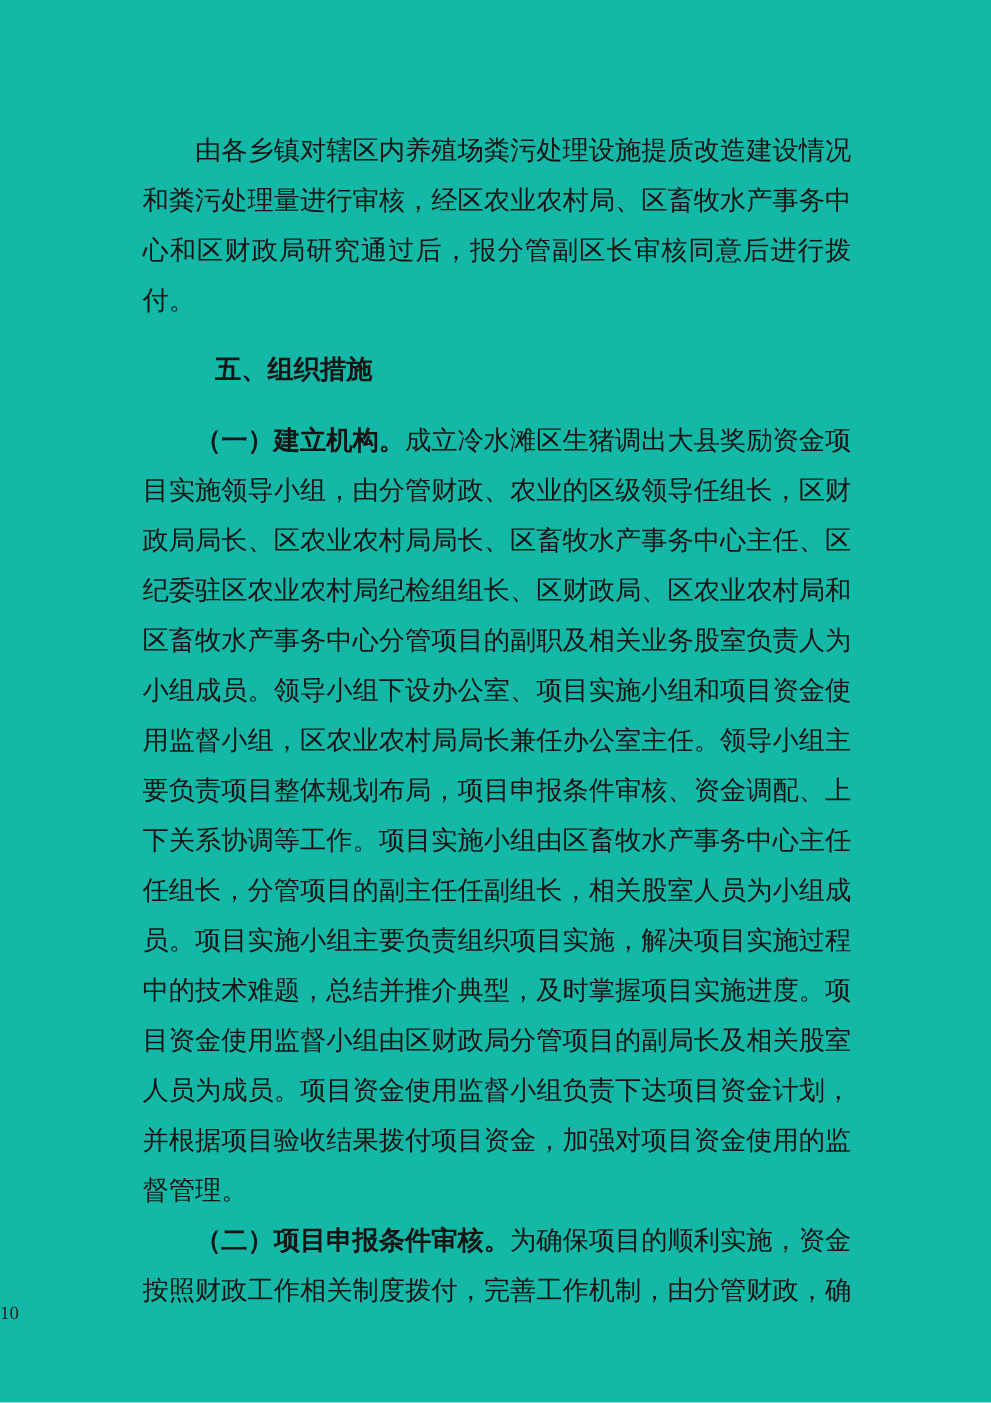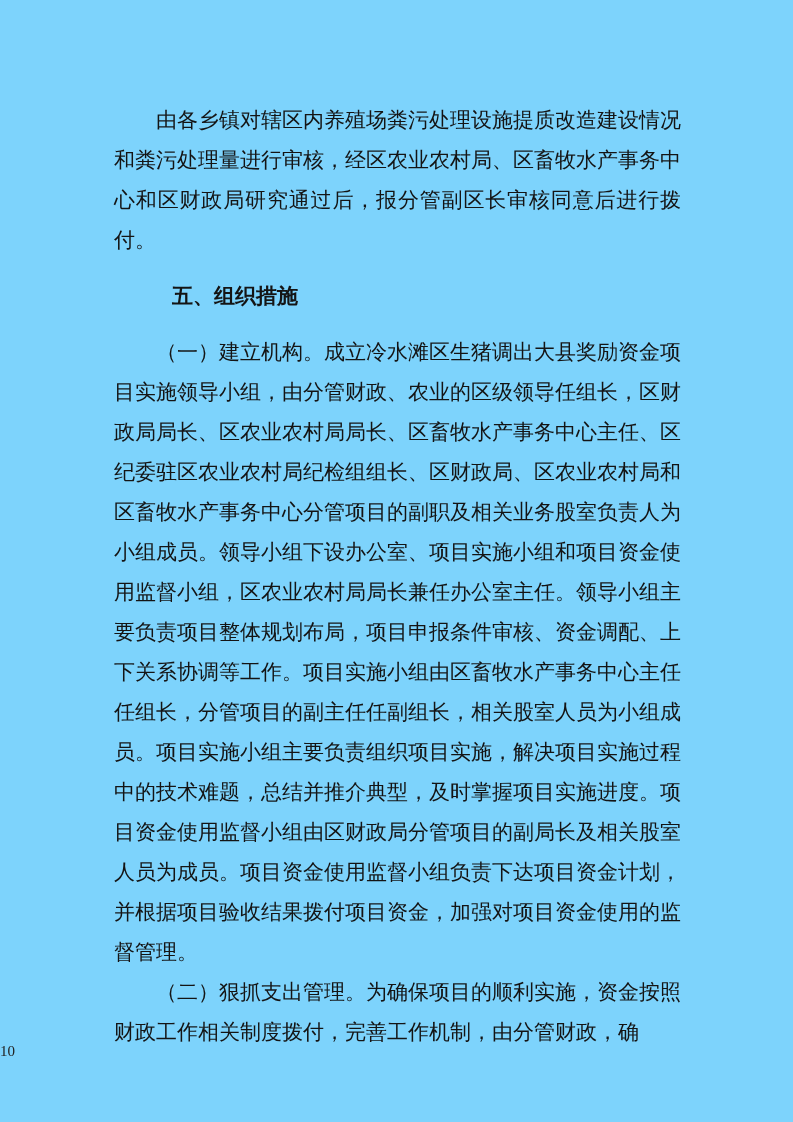--- a/index.html
+++ b/index.html
@@ -4,21 +4,21 @@
 <style>
   html, body {
     margin: 0;
     padding: 0;
     background: #ffffff;
   }
   .page {
     position: relative;
     width: 793px;
     height: 1122px;
-    background: #7dd3fc;
+    background: #14b8a6;
     box-sizing: border-box;
     padding: 100px 112px 0 114px;
     font-family: "Liberation Serif", serif;
     color: #141414;
     overflow: hidden;
   }
   .doc-body {
     font-size: 21px;
     line-height: 40px;
     text-align: justify;
@@ -28,21 +28,21 @@
     margin: 0;
     text-indent: 2em;
   }
   .heading {
     margin: 16px;
     text-indent: 2em;
     font-weight: bold;
     font-family: "Liberation Sans", sans-serif;
   }
   .lead {
-    font-weight: normal;
+    font-weight: bold;
   }
   .page-number {
     position: absolute;
     left: 0;
     right: 0;
     bottom: 62px;
     text-align: left;
     font-size: 15px;
     color: #222222;
     font-family: "Liberation Serif", serif;
@@ -53,18 +53,18 @@
 
 <div class="page">
   <div class="doc-body">
 
     <p class="para">由各乡镇对辖区内养殖场粪污处理设施提质改造建设情况和粪污处理量进行审核，经区农业农村局、区畜牧水产事务中心和区财政局研究通过后，报分管副区长审核同意后进行拨付。</p>
 
     <p class="heading">五、组织措施</p>
 
     <p class="para"><span class="lead">（一）建立机构。</span><span>成立冷水滩区生猪调出大县奖励资金项目实施领导小组，由分管财政、农业的区级领导任组长，区财政局局长、区农业农村局局长、区畜牧水产事务中心主任、区纪委驻区农业农村局纪检组组长、区财政局、区农业农村局和区畜牧水产事务中心分管项目的副职及相关业务股室负责人为小组成员。领导小组下设办公室、项目实施小组和项目资金使用监督小组，区农业农村局局长兼任办公室主任。领导小组主要负责项目整体规划布局，项目申报条件审核、资金调配、上下关系协调等工作。项目实施小组由区畜牧水产事务中心主任任组长，分管项目的副主任任副组长，相关股室人员为小组成员。项目实施小组主要负责组织项目实施，解决项目实施过程中的技术难题，总结并推介典型，及时掌握项目实施进度。项目资金使用监督小组由区财政局分管项目的副局长及相关股室人员为成员。项目资金使用监督小组负责下达项目资金计划，并根据项目验收结果拨付项目资金，加强对项目资金使用的监督管理。</span></p>
 
-    <p class="para"><span class="lead">（二）狠抓支出管理。</span><span>为确保项目的顺利实施，资金按照财政工作相关制度拨付，完善工作机制，由分管财政，确</span></p>
+    <p class="para"><span class="lead">（二）项目申报条件审核。</span><span>为确保项目的顺利实施，资金按照财政工作相关制度拨付，完善工作机制，由分管财政，确</span></p>
 
   </div>
 
   <div class="page-number">10</div>
 </div>
 
 </body></html>

